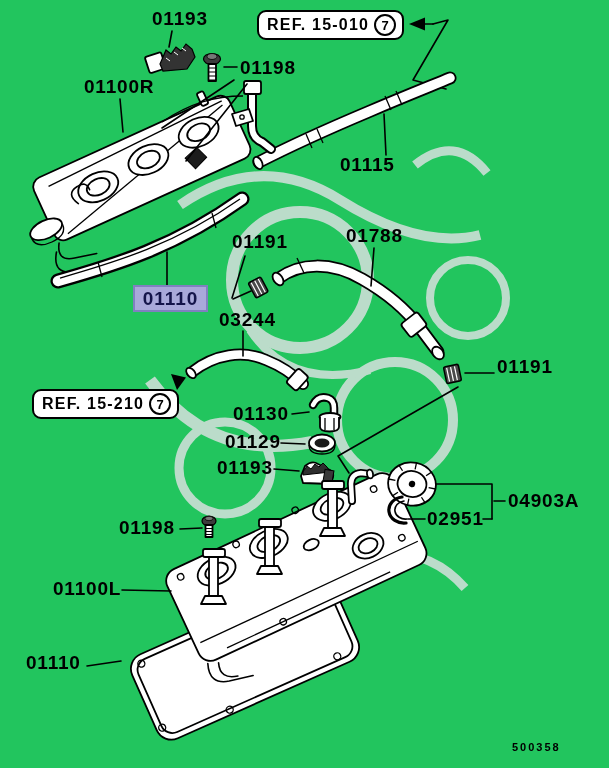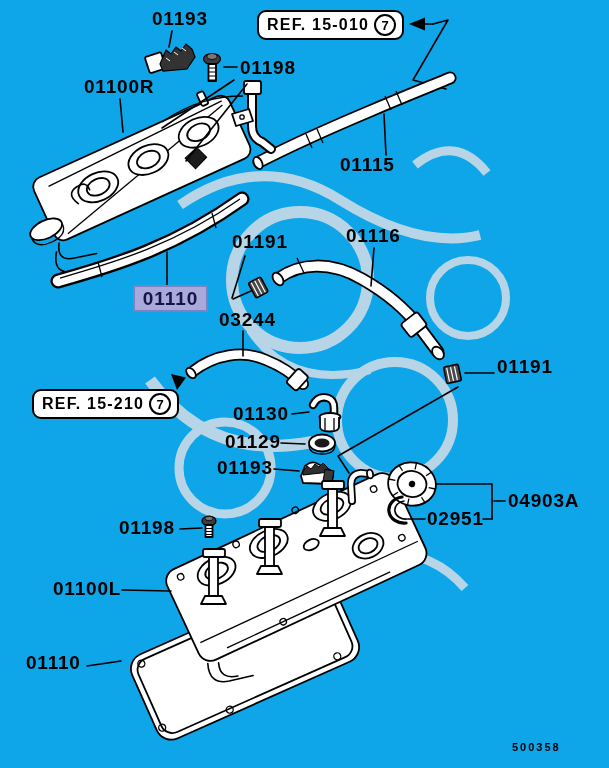--- a/index.html
+++ b/index.html
@@ -1,16 +1,16 @@
 <!DOCTYPE html>
 <html><head>
 <meta charset="utf-8">
 <style>
   html,body{margin:0;padding:0;background:#fff;}
-  .stage{position:relative;width:609px;height:768px;background:#0ea5e9;overflow:hidden;
+  .stage{position:relative;width:609px;height:768px;background:#22c55e;overflow:hidden;
          font-family:"Liberation Sans",sans-serif;}
   .stage svg{position:absolute;left:0;top:0;}
   .lbl{position:absolute;font-weight:bold;font-size:19px;line-height:1;color:#000;
        white-space:nowrap;letter-spacing:0.8px;}
   .refbox{position:absolute;display:flex;align-items:center;gap:5px;
           border:2.5px solid #000;border-radius:9px;background:#fff;
           padding:2px 6px 2px 8px;font-weight:bold;font-size:16px;letter-spacing:1.2px;color:#000;}
   .refcircle{width:18px;height:18px;border:2px solid #000;border-radius:50%;
              display:flex;align-items:center;justify-content:center;
              font-size:13px;letter-spacing:0;flex:0 0 auto;}
@@ -274,21 +274,21 @@
 
 <div class="lbl" style="left:152px;top:9px">01193</div>
 <div class="refbox" style="left:257px;top:10px">
   <span>REF. 15-010</span>
   <span class="refcircle">7</span>
 </div>
 <div class="lbl" style="left:240px;top:58px">01198</div>
 <div class="lbl" style="left:84px;top:77px">01100R</div>
 <div class="lbl" style="left:340px;top:155px">01115</div>
 <div class="lbl" style="left:232px;top:232px">01191</div>
-<div class="lbl" style="left:346px;top:226px">01116</div>
+<div class="lbl" style="left:346px;top:226px">01788</div>
 <div class="hl" id="hl-box" style="background: rgb(169, 169, 218); border: 2px solid rgb(128, 128, 192);">01110</div>
 <div class="lbl" style="left:219px;top:310px">03244</div>
 <div class="refbox" style="left:32px;top:389px">
   <span>REF. 15-210</span>
   <span class="refcircle">7</span>
 </div>
 <div class="lbl" style="left:497px;top:357px">01191</div>
 <div class="lbl" style="left:233px;top:404px">01130</div>
 <div class="lbl" style="left:225px;top:432px">01129</div>
 <div class="lbl" style="left:217px;top:458px">01193</div>

